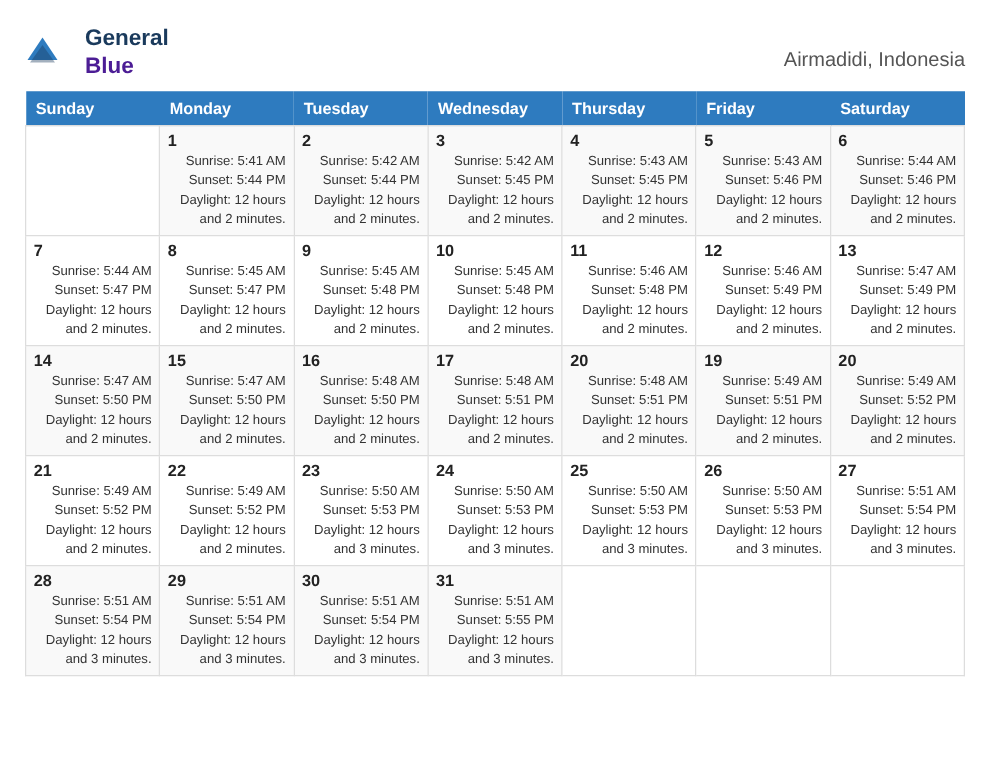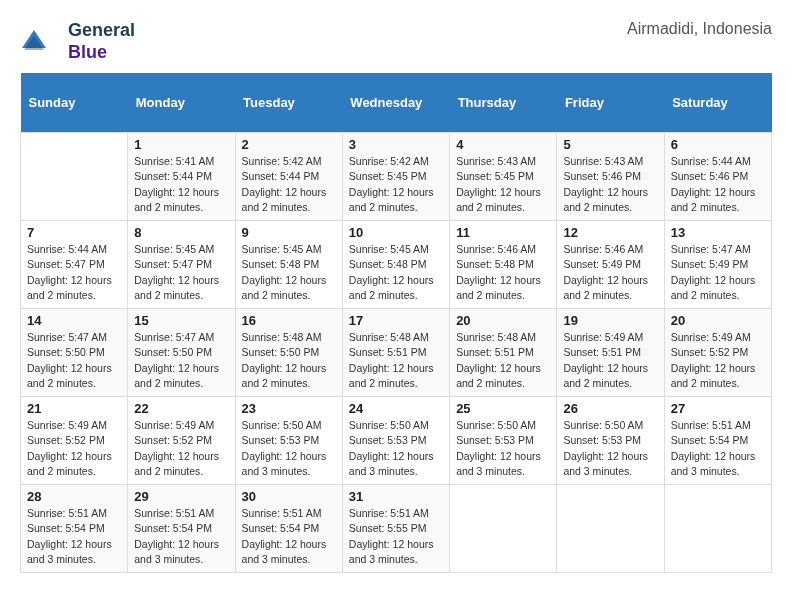--- a/index.html
+++ b/index.html
@@ -36,31 +36,32 @@
     }
     .month-title {
       font-size: 36px;
       font-weight: normal;
       color: #222;
       line-height: 1.1;
     }
     .location-title {
       font-size: 16px;
       color: #555;
+      margin-top: 20px;
     }
     table {
       width: 100%;
       border-collapse: collapse;
       font-size: 11px;
     }
     thead tr th {
       background: #2e7bbf;
       color: #fff;
       text-align: left;
-      padding: 22px 8px;
+      padding: 6px 8px;
       font-size: 13px;
       font-weight: bold;
     }
     tbody tr td {
       border: 1px solid #ddd;
       vertical-align: top;
       padding: 4px 6px;
       width: 14.28%;
       height: 88px;
       background: #fff;
@@ -72,20 +73,21 @@
       font-weight: bold;
       font-size: 13px;
       color: #222;
       display: block;
       margin-bottom: 2px;
     }
     .day-info {
       color: #333;
       font-size: 10.5px;
       line-height: 1.45;
+      text-align: right;
     }
     .empty-cell {
       background: #fff !important;
     }
   </style>
 </head>
 <body>
 
 <div class="header">
   <div class="logo">

